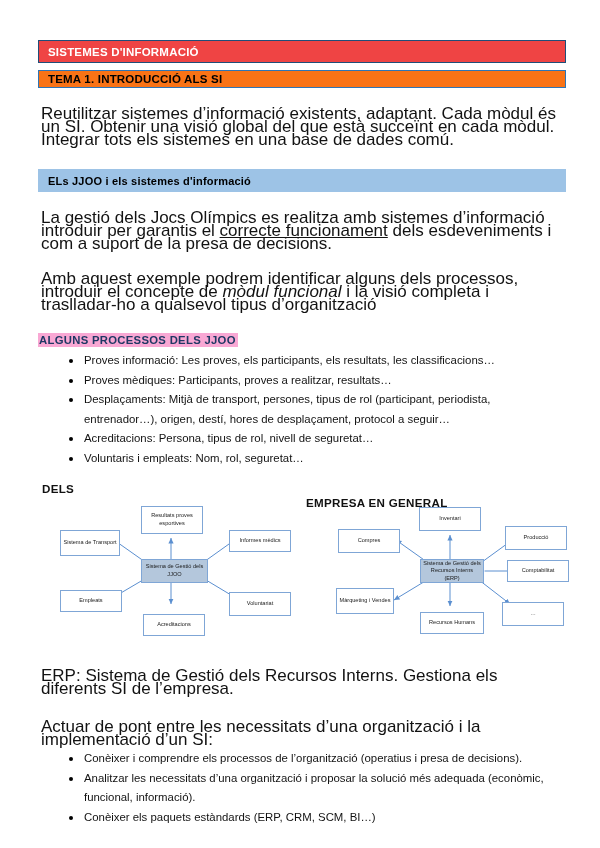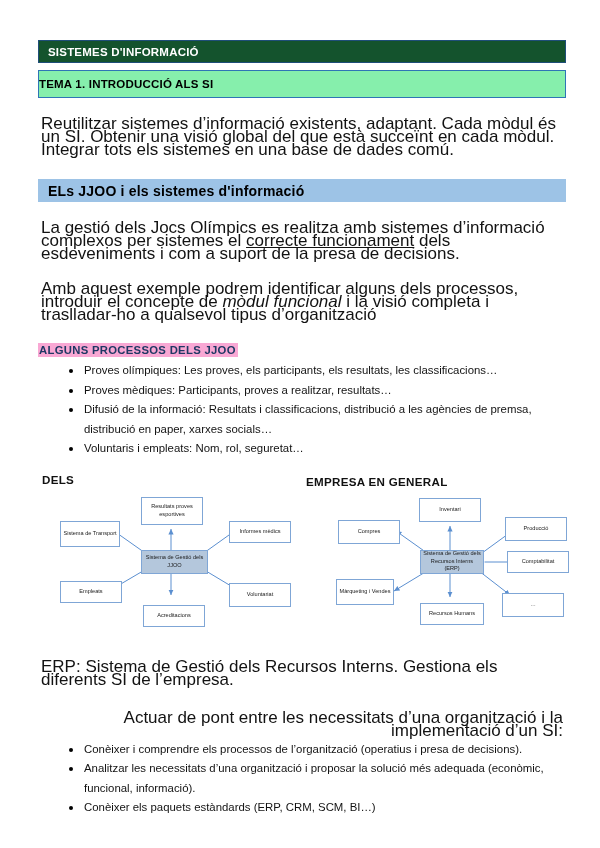--- a/index.html
+++ b/index.html
@@ -31,41 +31,42 @@
   
   .banner {
     box-sizing: border-box;
     width: 100%;
     font-weight: bold;
     letter-spacing: .2px;
     display: flex;
     align-items: center;
   }
   .banner-dark {
-    background: #14532d;
+    background: #ef4444;
     color: #ffffff;
     height: 23px;
     padding-left: 9px;
     font-size: 11.5px;
     border: 1px solid #1F4E79;
   }
   .banner-mid {
-    background: #86efac;
+    background: #f97316;
     color: #000000;
-    height: 28px;
+    height: 18px;
+    padding-left: 9px;
     font-size: 11.5px;
     margin-top: 7px;
     border: 1px solid #2E75B6;
   }
   .banner-light {
     background: #9DC3E6;
     color: #000000;
     height: 23px;
     padding-left: 9px;
-    font-size: 14px;
+    font-size: 11px;
     border: 1px solid #9DC3E6;
   }
 
   
   p.body {
     font-size: 17px;
     line-height: 13px;
     margin: 3px;
     color: #121212;
   }
@@ -175,39 +176,40 @@
 
     <div class="gap-20"></div>
 
     <div class="banner banner-light">
       <span>ELs JJOO i els sistemes d'informació</span>
     </div>
 
     <div class="gap-16"></div>
 
     <p class="body">
-      <span>La gestió dels Jocs Olímpics es realitza amb </span><b>sistemes d’informació</b><span> complexos per sistemes el </span><span class="ul">correcte funcionament</span><span> dels esdeveniments i com a suport de la presa de decisions.</span>
+      <span>La gestió dels Jocs Olímpics es realitza amb </span><b>sistemes d’informació</b><span> introduir per garantis el </span><span class="ul">correcte funcionament</span><span> dels esdeveniments i com a suport de la presa de decisions.</span>
     </p>
 
     <div class="gap-16"></div>
 
     <p class="body">
       <span>Amb aquest exemple podrem identificar alguns dels processos, introduir el concepte de </span><span class="it">mòdul funcional</span><span> i la visió completa i traslladar-ho a qualsevol tipus d’organització</span>
     </p>
 
     <div class="gap-16"></div>
 
     <p class="subhead-wrap">
       <span class="subhead">ALGUNS PROCESSOS DELS JJOO</span>
     </p>
 
     <ul class="bullets">
-      <li><b>Proves olímpiques:</b><span> Les proves, els participants, els resultats, les classificacions…</span></li>
+      <li><b>Proves informació:</b><span> Les proves, els participants, els resultats, les classificacions…</span></li>
       <li><b>Proves mèdiques:</b><span> Participants, proves a realitzar, resultats…</span></li>
-      <li><b>Difusió de la informació:</b><span> Resultats i classificacions, distribució a les agències de premsa, distribució en paper, xarxes socials…</span></li>
+      <li><b>Desplaçaments:</b><span> Mitjà de transport, persones, tipus de rol (participant, periodista, entrenador…), origen, destí, hores de desplaçament, protocol a seguir…</span></li>
+      <li><b>Acreditacions:</b><span> Persona, tipus de rol, nivell de seguretat…</span></li>
       <li><b>Voluntaris i empleats:</b><span> Nom, rol, seguretat…</span></li>
     </ul>
 
     <div class="diagrams">
 
       <div class="dlabel" style="left:4px; top:0px;">DELS</div>
 
       <svg class="arrows" viewBox="0 0 528 172">
         <defs>
           <marker id="ah" markerWidth="7" markerHeight="7" refX="5.5" refY="2.6" orient="auto">
@@ -225,21 +227,21 @@
       </svg>
 
       <div class="dbox" style="left:103px; top:24px; width:62px; height:28px;">Resultats proves esportives</div>
       <div class="dbox" style="left:22px;  top:48px; width:60px; height:26px;">Sistema de Transport</div>
       <div class="dbox" style="left:191px; top:48px; width:62px; height:22px;">Informes mèdics</div>
       <div class="dbox hub" style="left:103px; top:77px; width:67px; height:24px;">Sistema de Gestió dels JJOO</div>
       <div class="dbox" style="left:22px;  top:108px; width:62px; height:22px;">Empleats</div>
       <div class="dbox" style="left:191px; top:110px; width:62px; height:24px;">Voluntariat</div>
       <div class="dbox" style="left:105px; top:132px; width:62px; height:22px;">Acreditacions</div>
 
-      <div class="dlabel" style="left:268px; top:2px;">EMPRESA EN GENERAL</div>
+      <div class="dlabel" style="left:268px; top:14px;">EMPRESA EN GENERAL</div>
 
       <svg class="arrows" viewBox="0 0 528 172">
         <g stroke="#5B8FD0" stroke-width="1" fill="none" marker-end="url(#ah)" marker-start="url(#ah)">
           <line x1="412" y1="79" x2="412" y2="53"></line>
           <line x1="389" y1="80" x2="358" y2="58"></line>
           <line x1="444" y1="80" x2="477" y2="56"></line>
           <line x1="447" y1="89" x2="479" y2="89"></line>
           <line x1="389" y1="98" x2="356" y2="118"></line>
           <line x1="412" y1="100" x2="412" y2="124"></line>
           <line x1="441" y1="98" x2="472" y2="122"></line>
@@ -258,21 +260,21 @@
 
     <div class="gap-12"></div>
 
     <p class="body">
       <b>ERP</b><span>: Sistema de Gestió dels Recursos Interns. Gestiona els diferents SI de l’empresa.</span>
     </p>
 
     <div class="gap-20"></div>
 
 
-    <p class="body" style="margin-top:2px;text-align:right;">Actuar de pont entre les necessitats d’una organització i la implementació d’un SI:</p>
+    <p class="body" style="margin-top:2px;">Actuar de pont entre les necessitats d’una organització i la implementació d’un SI:</p>
 
     <ul class="bullets">
       <li>Conèixer i comprendre els processos de l’organització (operatius i presa de decisions).</li>
       <li>Analitzar les necessitats d’una organització i proposar la solució més adequada (econòmic, funcional, informació).</li>
       <li>Conèixer els paquets estàndards (ERP, CRM, SCM, BI…)</li>
 
     </ul>
 
   </div>
 </div>

